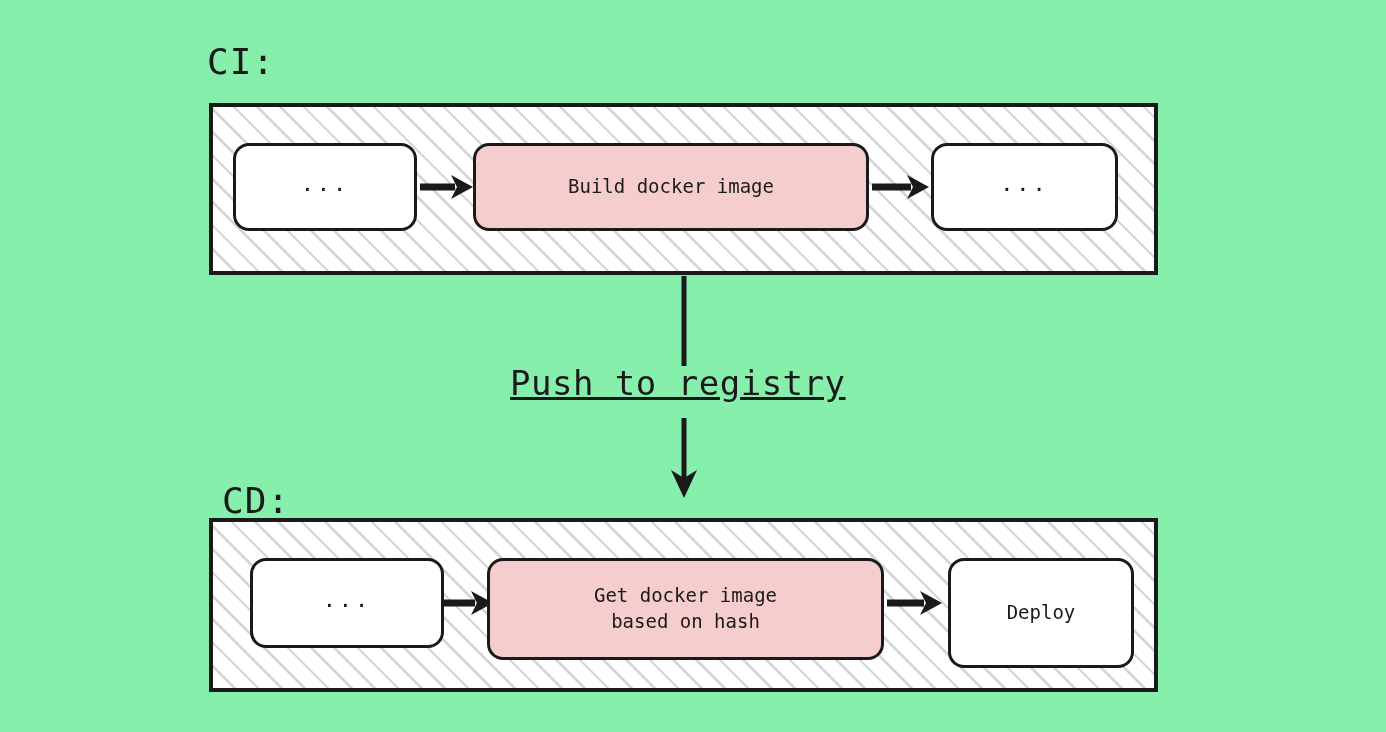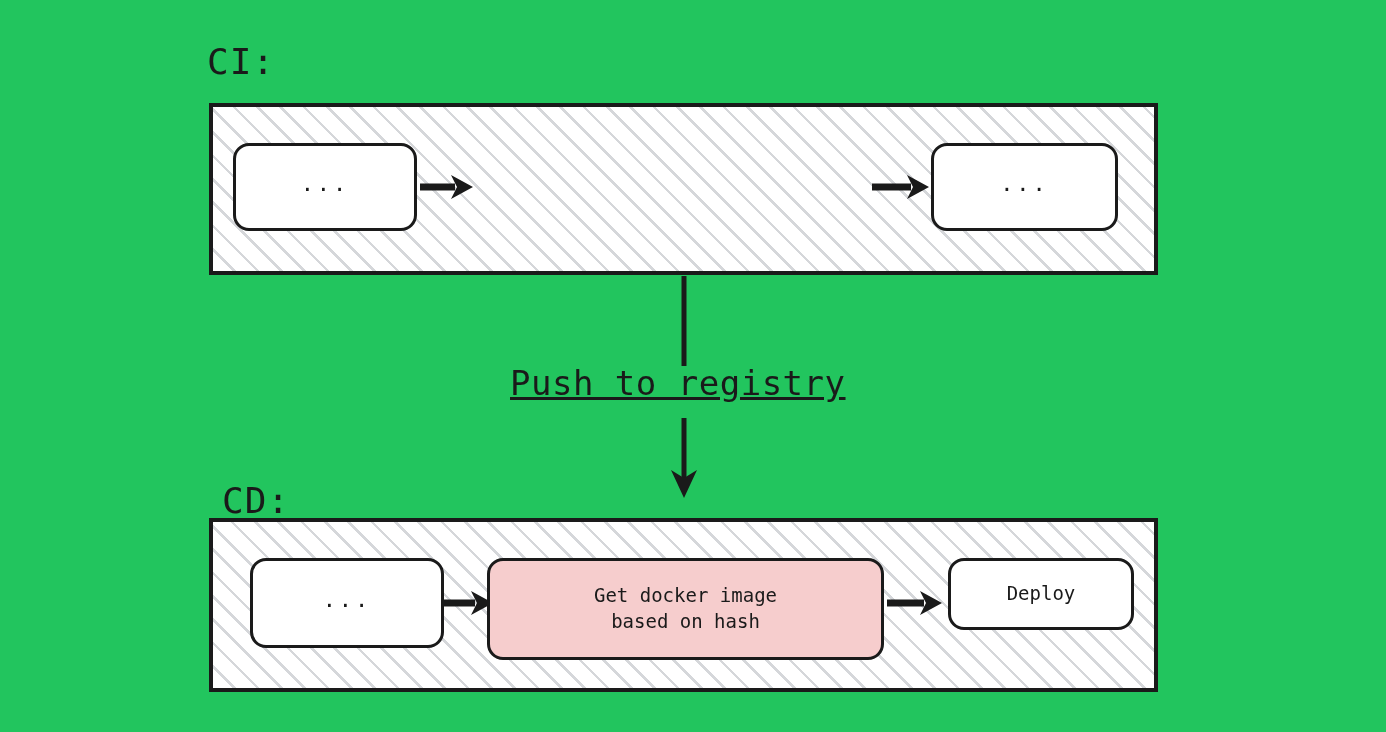--- a/index.html
+++ b/index.html
@@ -9,21 +9,21 @@
     background: #ffffff;
   }
   body {
     font-family: "DejaVu Sans Mono", "Liberation Mono", monospace;
     color: #1a1a1a;
   }
   #canvas {
     position: relative;
     width: 1386px;
     height: 732px;
-    background: #22c55e;
+    background: #86efac;
     overflow: hidden;
   }
 
   
   .section-label {
     position: absolute;
     font-family: "DejaVu Sans Mono", "Liberation Mono", monospace;
     font-size: 36px;
     font-weight: 400;
     letter-spacing: 1px;
@@ -105,20 +105,21 @@
   <div class="lane" style="left:209px; top:103px; width:949px; height:172px;">
   </div>
 
   <div class="node ellipsis" style="left:233px; top:143px; width:184px; height:88px;">...</div>
 
   <svg class="arrow-h" style="left:419px; top:168px;" width="56" height="38" viewBox="0 0 56 38">
     <line x1="1" y1="19" x2="36" y2="19" stroke="#1a1a1a" stroke-width="7" stroke-linecap="butt"></line>
     <path d="M 32 7 L 54 19 L 32 31 L 38 19 Z" fill="#1a1a1a"></path>
   </svg>
 
+  <div class="node accent" style="left:473px; top:143px; width:396px; height:88px;">Build docker image</div>
 
   <svg class="arrow-h" style="left:871px; top:168px;" width="60" height="38" viewBox="0 0 60 38">
     <line x1="1" y1="19" x2="40" y2="19" stroke="#1a1a1a" stroke-width="7" stroke-linecap="butt"></line>
     <path d="M 36 7 L 58 19 L 36 31 L 42 19 Z" fill="#1a1a1a"></path>
   </svg>
 
   <div class="node ellipsis" style="left:931px; top:143px; width:187px; height:88px;">...</div>
 
   <svg class="arrow-v" style="left:664px; top:276px;" width="40" height="92" viewBox="0 0 40 92">
     <line x1="20" y1="0" x2="20" y2="90" stroke="#1a1a1a" stroke-width="5" stroke-linecap="butt"></line>
@@ -144,15 +145,15 @@
   </svg>
 
   <div class="node accent" style="left:487px; top:558px; width:397px; height:102px;">Get docker image
 based on hash</div>
 
   <svg class="arrow-h" style="left:886px; top:584px;" width="58" height="38" viewBox="0 0 58 38">
     <line x1="1" y1="19" x2="38" y2="19" stroke="#1a1a1a" stroke-width="7" stroke-linecap="butt"></line>
     <path d="M 34 7 L 56 19 L 34 31 L 40 19 Z" fill="#1a1a1a"></path>
   </svg>
 
-  <div class="node" style="left:948px; top:558px; width:186px; height:72px;">Deploy</div>
+  <div class="node" style="left:948px; top:558px; width:186px; height:110px;">Deploy</div>
 
 </div>
 
 </body></html>

